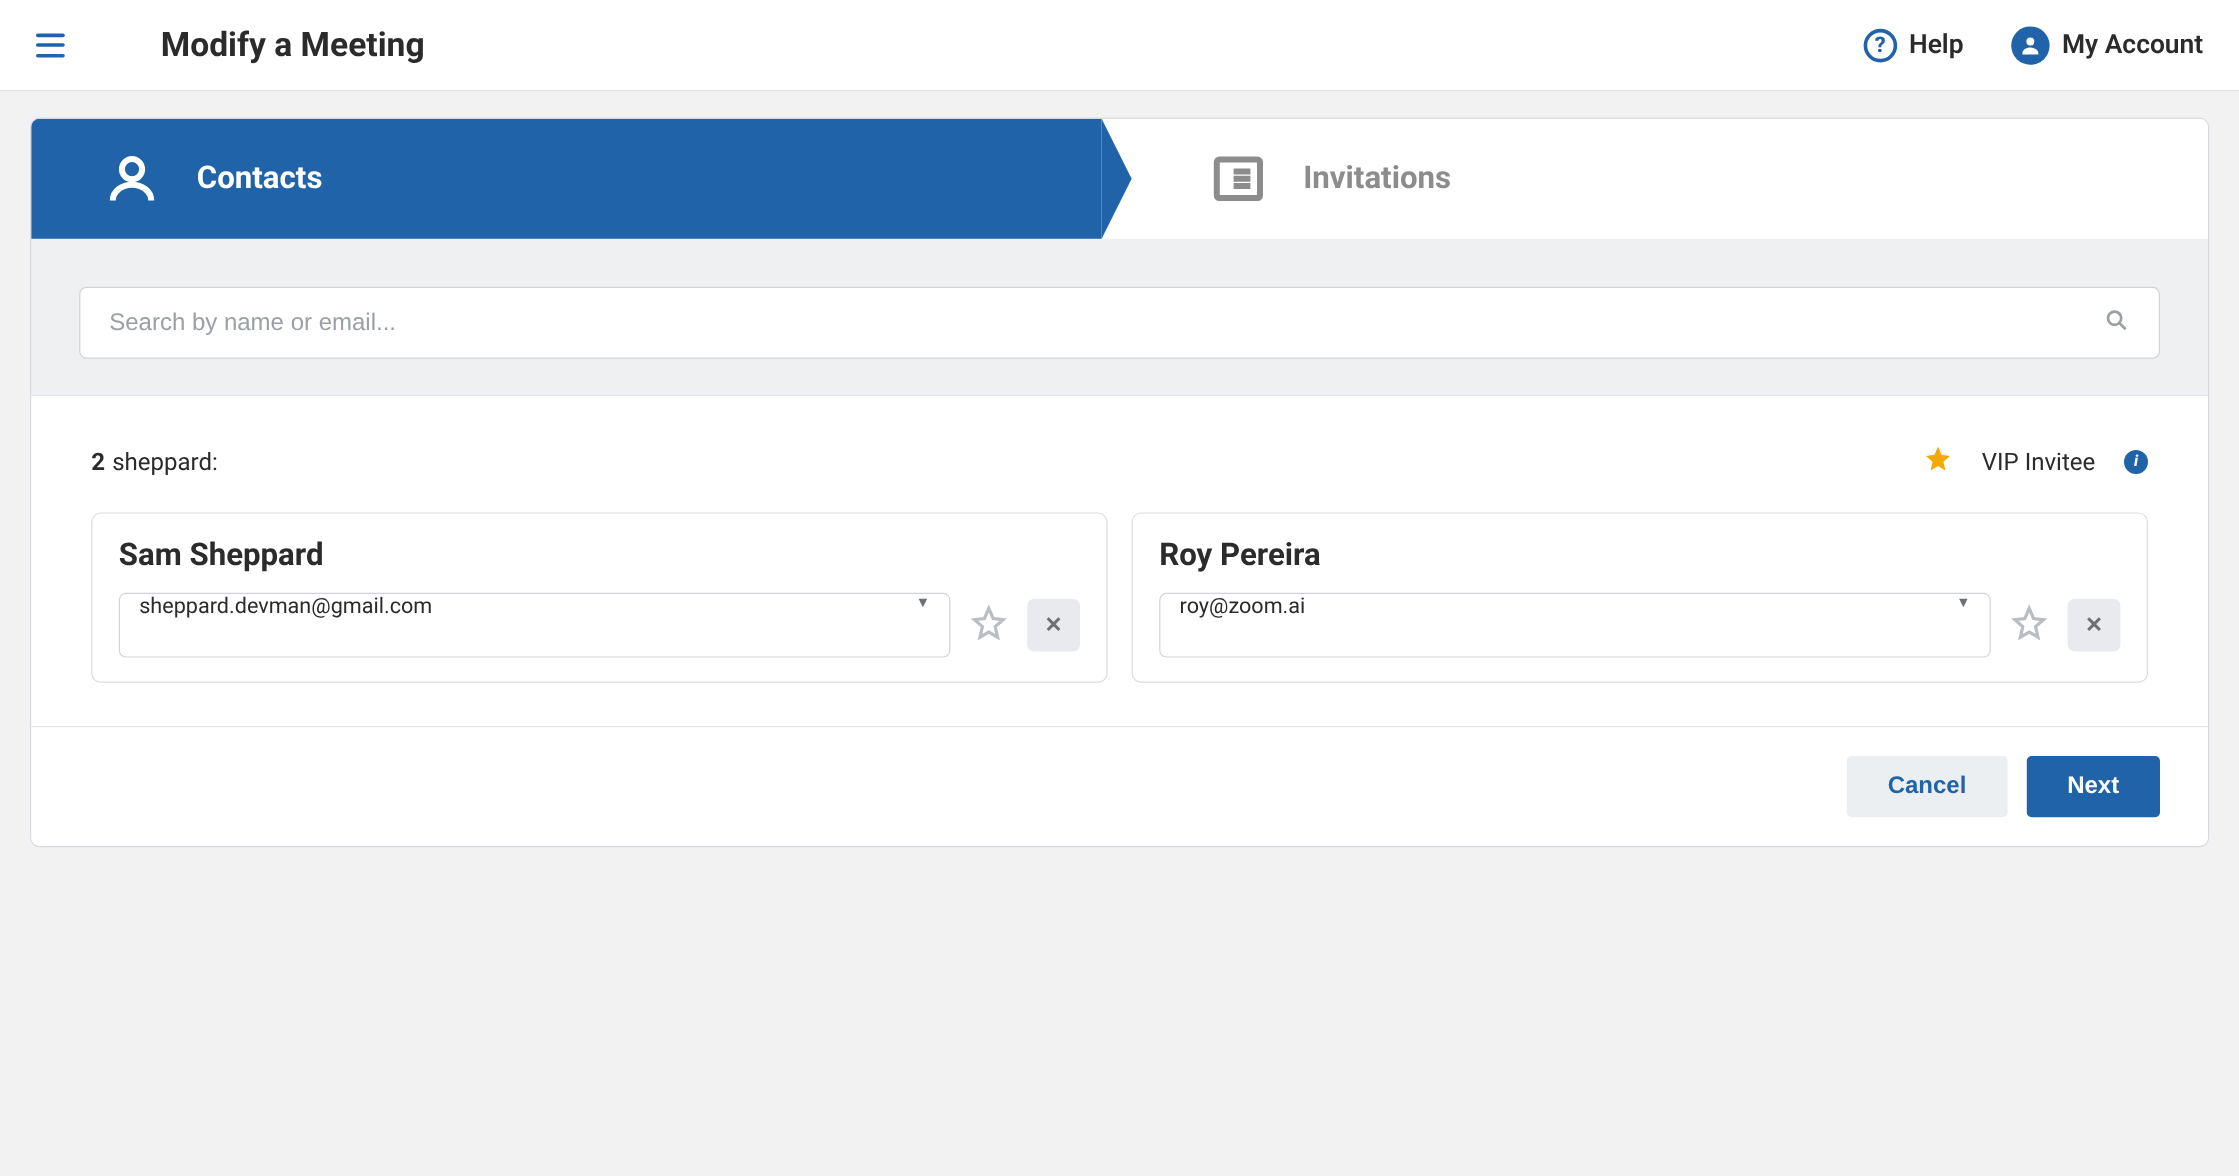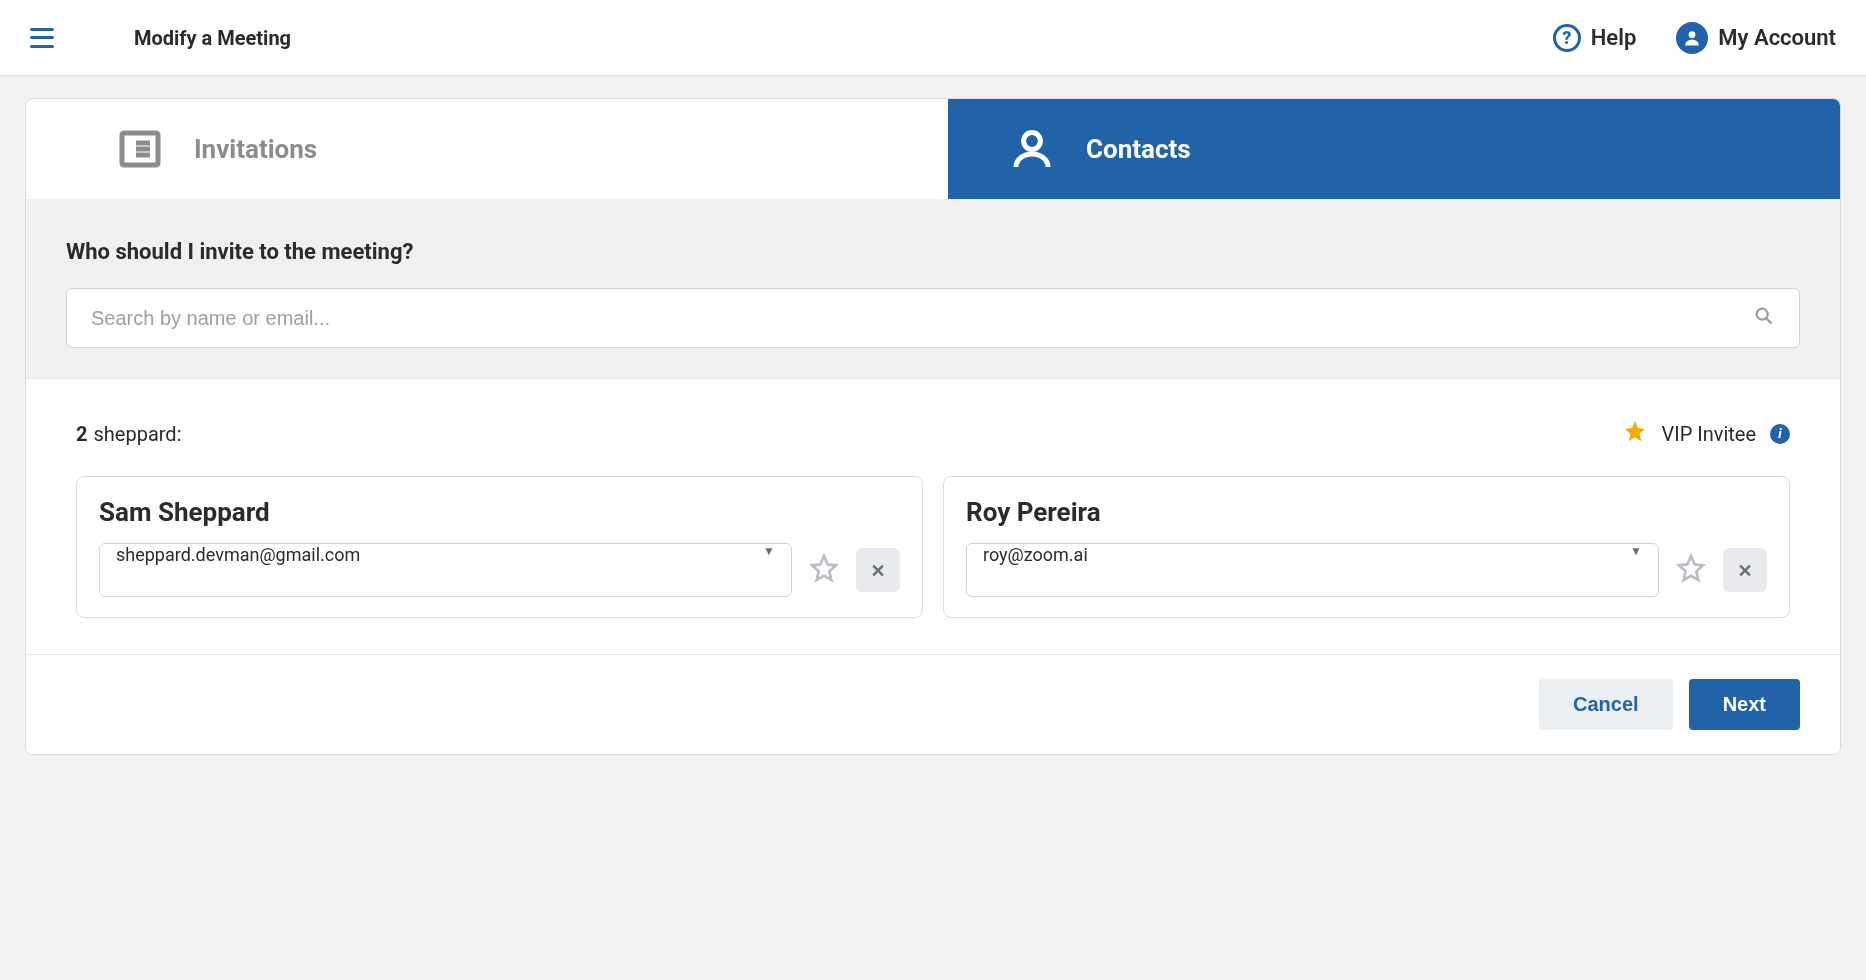--- a/index.html
+++ b/index.html
@@ -12,21 +12,21 @@
   .topbar {
     display: flex;
     align-items: center;
     height: 76px;
     background: #ffffff;
     border-bottom: 1px solid #e0e0e0;
     padding: 0 30px;
   }
   .hamburger { width: 24px; height: 20px; display: flex; flex-direction: column; justify-content: space-between; cursor: pointer; }
   .hamburger span { height: 3px; background: #2163a8; border-radius: 2px; }
-  .page-title { font-size: 20px; font-weight: 700; margin-left: 80px; }
+  .page-title { font-size: 28px; font-weight: 700; margin-left: 80px; }
   .topbar-spacer { flex: 1; }
   .topbar-item { display: flex; align-items: center; gap: 10px; font-size: 22px; font-weight: 600; margin-left: 40px; cursor: pointer; }
   .icon-circle {
     width: 28px; height: 28px; border: 3px solid #2163a8; border-radius: 50%; display: flex; align-items: center; justify-content: center; color: #2163a8; font-weight: 800; font-size: 18px;
   }
   .avatar-icon { width: 32px; height: 32px; border-radius: 50%; background: #2163a8; display:flex; align-items:center; justify-content:center; }
   .avatar-icon svg { width: 20px; height: 20px; fill: #fff; }
 
   
   .card {
@@ -82,21 +82,21 @@
   }
   .search-wrap input::placeholder { color: #9aa0a6; }
   .search-icon { color: #9aa0a6; }
 
   
   .invitee-section { background: #ffffff; border-top: 1px solid #e2e5e8; padding: 40px 50px 36px 50px; }
   .invitee-header { display: flex; align-items: center; font-size: 20px; margin-bottom: 28px; }
   .invitee-header .count { font-weight: 700; margin-right: 6px; }
   .invitee-header .desc { font-style: italic; color: #333; }
   .invitee-header .spacer { flex: 1; }
-  .vip-legend { display: flex; align-items: center; gap: 14px; font-size: 20px; }
+  .vip-legend { display: flex; align-items: center; gap: 24px; font-size: 20px; }
   .star-filled { color: #f2a900; }
   .info-badge { width: 20px; height: 20px; border-radius: 50%; background: #2163a8; color: #fff; display: inline-flex; align-items: center; justify-content: center; font-size: 13px; font-weight: 800; font-style: italic; }
 
   .invitee-grid { display: flex; gap: 20px; }
   .invitee-card {
     flex: 0 0 calc(50% - 10px);
     border: 1px solid #d9dde1; border-radius: 8px;
     padding: 20px 22px;
   }
   .inv-name { font-size: 26px; font-weight: 700; margin-bottom: 16px; }
@@ -143,43 +143,42 @@
           <path d="M4 20c0-4 4-6 8-6s8 2 8 6v1H4z"></path>
         </svg>
     </span>
     <span>My Account</span>
   </div>
 </div>
 
 <div class="card">
 
   <div class="tabs">
+    <div class="tab active">
+      <svg viewBox="0 0 24 24" stroke-width="2.5">
+        <circle cx="12" cy="8" r="4.2"></circle>
+        <path d="M4 21c0-4 4-6.5 8-6.5s8 2.5 8 6.5"></path>
+      </svg>
+      <span>Contacts</span>
+    </div>
     <div class="tab inactive">
       <svg viewBox="0 0 24 24" stroke-width="2.5">
         <rect x="3" y="4" width="18" height="16" rx="1"></rect>
         <line x1="7" y1="9" x2="7" y2="9"></line>
         <line x1="10" y1="9" x2="17" y2="9"></line>
         <line x1="7" y1="12" x2="7" y2="12"></line>
         <line x1="10" y1="12" x2="17" y2="12"></line>
         <line x1="7" y1="15" x2="7" y2="15"></line>
         <line x1="10" y1="15" x2="17" y2="15"></line>
       </svg>
       <span>Invitations</span>
     </div>
-    <div class="tab active">
-      <svg viewBox="0 0 24 24" stroke-width="2.5">
-        <circle cx="12" cy="8" r="4.2"></circle>
-        <path d="M4 21c0-4 4-6.5 8-6.5s8 2.5 8 6.5"></path>
-      </svg>
-      <span>Contacts</span>
-    </div>
   </div>
 
   <div class="prompt-area">
-    <div class="prompt">Who should I invite to the meeting?</div>
     <div class="search-wrap">
       <input type="text" placeholder="Search by name or email..." style="">
       <span class="search-icon">
         <svg width="22" height="22" viewBox="0 0 24 24" fill="none" stroke="currentColor" stroke-width="2.5">
           <circle cx="10" cy="10" r="6"></circle>
             <line x1="20" y1="20" x2="14.5" y2="14.5"></line>
         </svg>
       </span>
     </div>
   </div>

